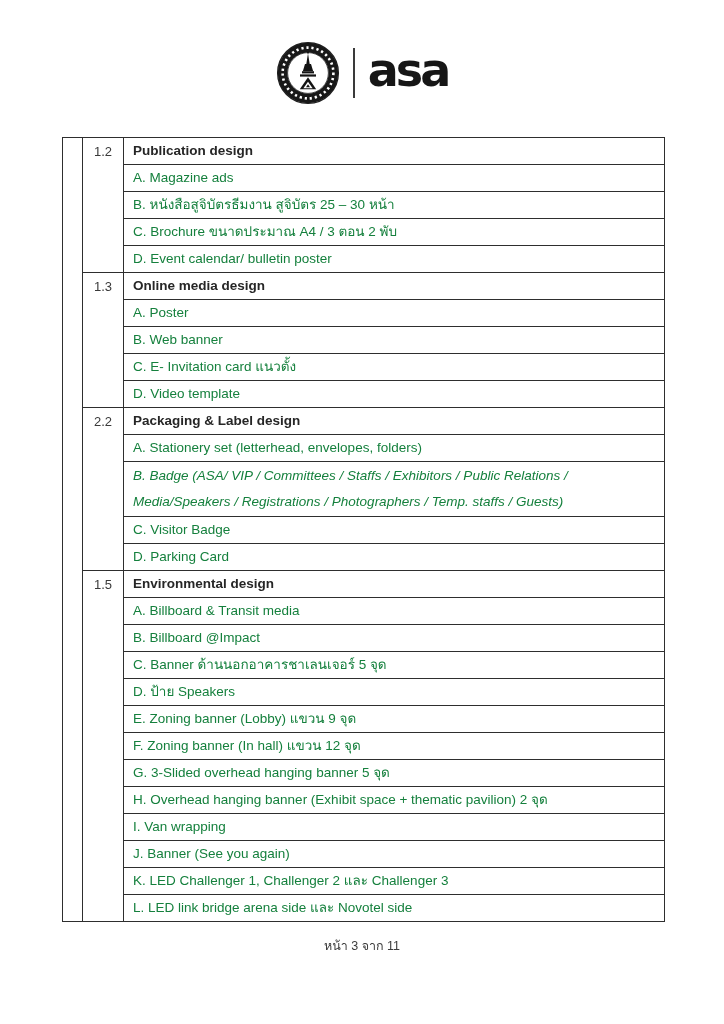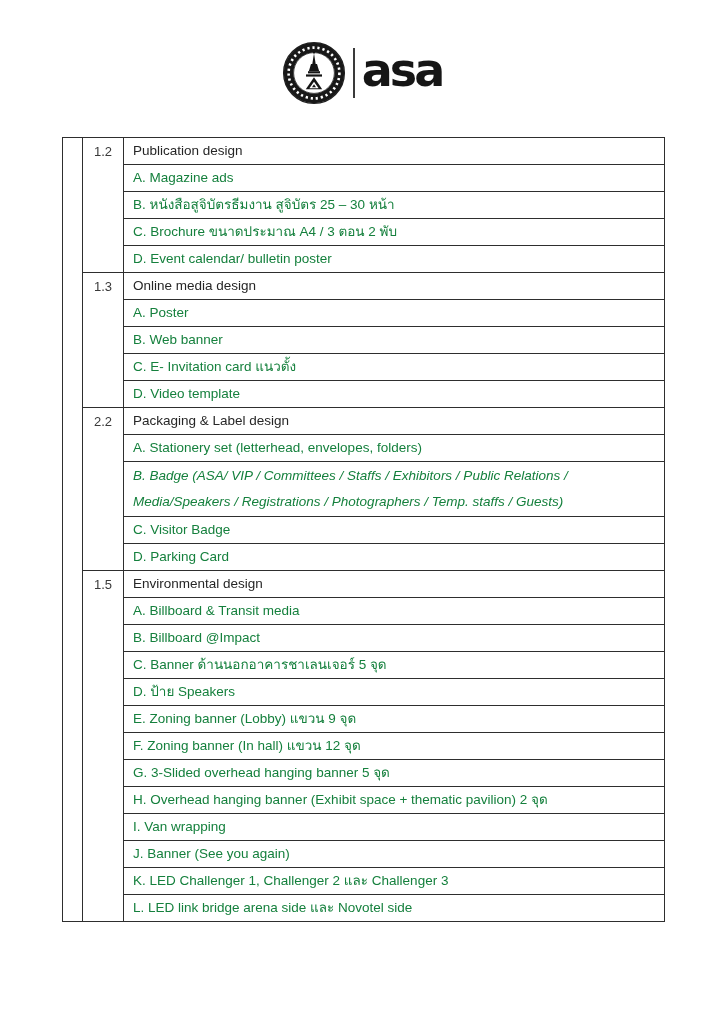--- a/index.html
+++ b/index.html
@@ -15,21 +15,21 @@
 
   
   .logo-row {
     position: absolute;
     top: 40px;
     left: 0; right: 0;
     height: 66px;
     display: flex;
     justify-content: center;
     align-items: center;
-    gap: 7px;
+    gap: 13px;
   }
   .emblem { width: 64px; height: 64px; display: block; }
   .logo-divider { width: 2px; height: 50px; background: #3a3a3a; }
   .asa-logotype {
     font-family: "DejaVu Sans", sans-serif;
     font-weight: 900;
     font-size: 46px;
     letter-spacing: -3px;
     color: #161616;
     line-height: 1;
@@ -70,21 +70,21 @@
     overflow: hidden;
   }
   .doc-table .cell.wrap {
     height: auto;
     white-space: normal;
     line-height: 26px;
     padding-top: 1px;
     padding-bottom: 1px;
     font-style: italic;
   }
-  .doc-table .head { font-weight: normal; color: #262626; }
+  .doc-table .head { font-weight: bold; color: #262626; }
 
   
   .page-footer {
     position: absolute;
     top: 936px;
     left: 0; right: 0;
     text-align: center;
     font-size: 12.5px;
     color: #3c3c3c;
   }
@@ -209,14 +209,15 @@
         </tr>
       <tr>
           <td class="cell">K. LED Challenger 1, Challenger 2 และ Challenger 3</td>
         </tr>
       <tr>
           <td class="cell">L. LED link bridge arena side และ Novotel side</td>
         </tr>
     </tbody>
   </table>
 
+  <div class="page-footer">หน้า 3 จาก 11</div>
 
 </div>
 
 </body></html>

